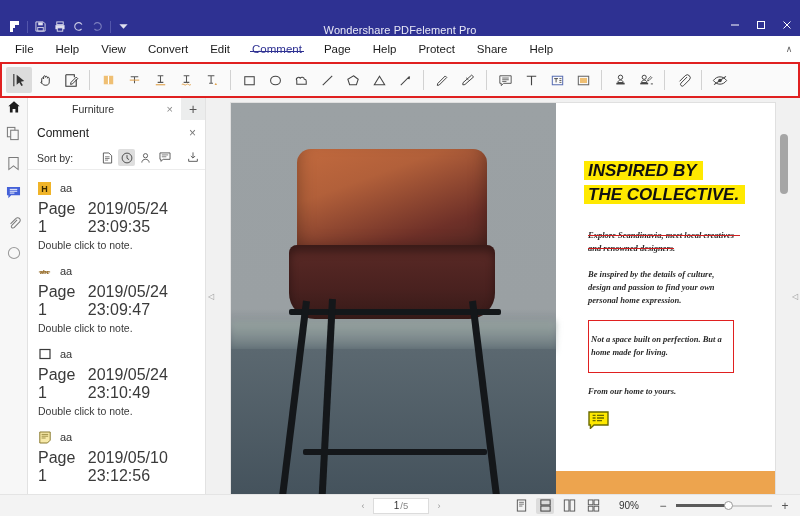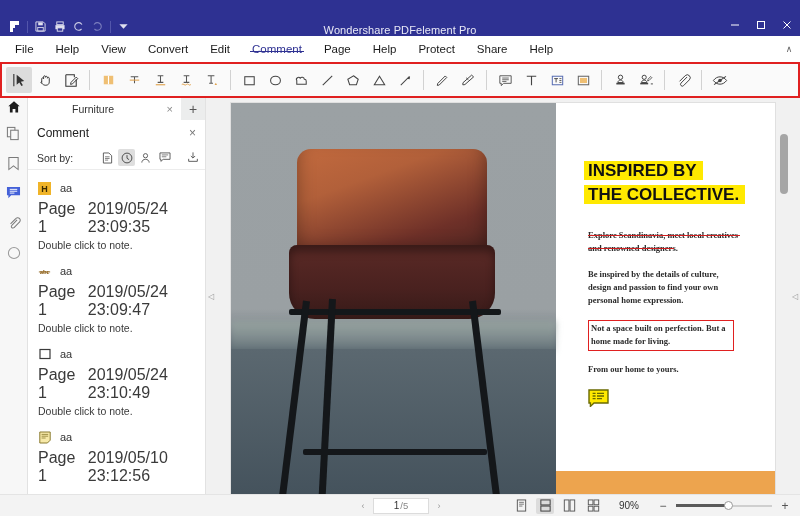--- a/index.html
+++ b/index.html
@@ -166,21 +166,21 @@
     border-radius: 8px 8px 26px 26px;
     box-shadow: inset 0 6px 10px rgba(0,0,0,.4);
   }
   .leg { position:absolute; background:#14171a; }
   .leg.l1 { left:34px; top:152px; width:7px; height:230px; transform: rotate(7deg); transform-origin: top; }
   .leg.l2 { left:200px; top:152px; width:7px; height:230px; transform: rotate(-7deg); transform-origin: top; }
   .leg.l3 { left:60px; top:150px; width:7px; height:215px; transform: rotate(3deg); transform-origin: top; }
   .bar1 { position:absolute; left:20px; top:160px; width:212px; height:6px; background:#14171a; border-radius:2px; }
   .bar2 { position:absolute; left:34px; top:300px; width:184px; height:6px; background:#14171a; border-radius:2px; }
 
-  .pg-content { position: absolute; left: 343px; top: 0; right: 0; bottom: 0; padding: 56px 26px 0 14px; }
+  .pg-content { position: absolute; left: 343px; top: 0; right: 0; bottom: 0; padding: 56px 26px 0 14px; font-style: italic; }
   .hl-title {
     display: inline; background: #ffe900; color: #111;
     font-weight: bold; font-size: 17px; line-height: 1.42;
     font-family: "Liberation Sans", sans-serif;
     box-shadow: 6px 0 0 #ffe900, -4px 0 0 #ffe900;
   }
   .ttl-wrap { line-height: 1.5; }
   .strike-txt {
     font-family: "Liberation Serif", serif; font-size: 8.5px; color: #2a2a2a;
     margin-top: 22px; line-height: 1.5; position: relative; width: 152px; font-weight:600;
@@ -188,21 +188,21 @@
   .strike-txt .ln { position:absolute; left:0; width:100%; height:1px; background:#d02020; }
   .strike-txt .ln.a { top:6px; }
   .strike-txt .ln.b { top:19px; width:86px; }
   .body-p {
     font-family: "Liberation Serif", serif; font-size: 8.5px; color: #2a2a2a;
     line-height: 1.55; margin-top: 13px; width: 150px; font-weight:600;
   }
   .boxed {
     font-family: "Liberation Serif", serif; font-size: 8.5px; color: #2a2a2a;
     line-height: 1.55; margin-top: 13px; width: 146px; font-weight:600;
-    border: 1px solid #e02020; padding: 1px 2px;
+    border: 1px solid #e02020; padding: 12px 2px;
   }
   .sign {
     font-family: "Liberation Serif", serif; font-size: 8.5px; color: #2a2a2a;
     margin-top: 13px; font-weight:600;
   }
   .note-icon { margin-top: 15px; width: 21px; height: 18px; }
   .orange-band { position: absolute; left: 325px; right: 0; bottom: 0; height: 28px; background: #eda44e; }
 
   
   .vsb { position: absolute; right: 2px; top: 6px; width: 8px; bottom: 6px; }

